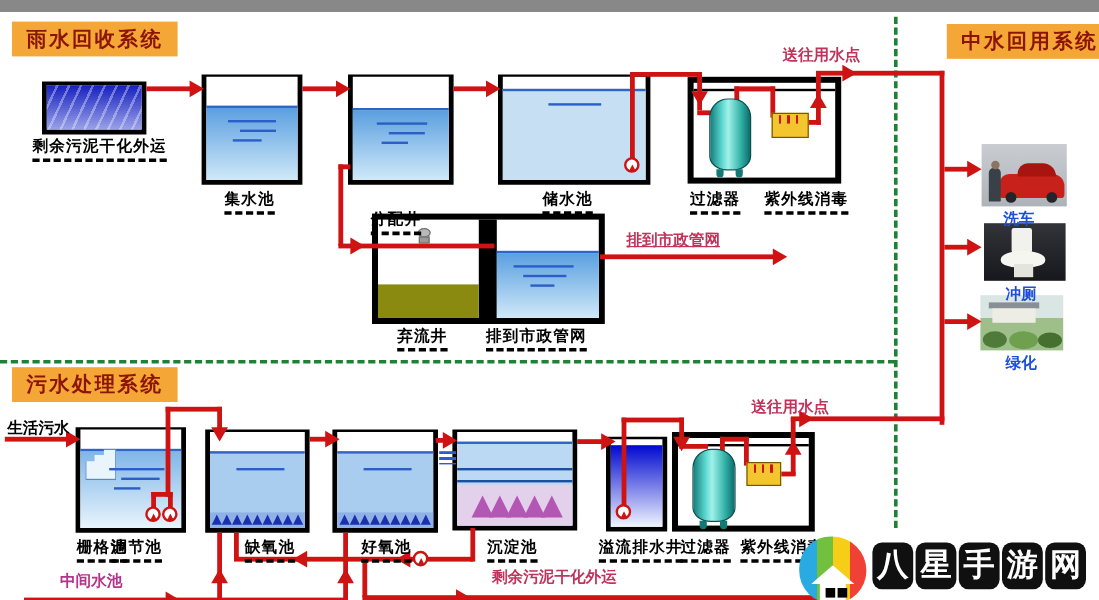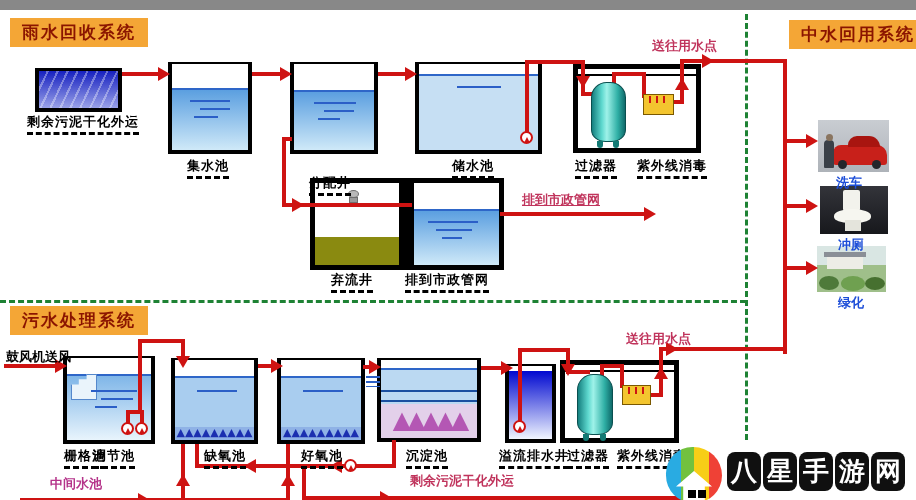--- a/index.html
+++ b/index.html
@@ -212,21 +212,21 @@
       <div style="position:absolute; left:10px; top:11px; width:36px; height:12px; background:#EDEDE6;"></div>
       <div style="position:absolute; left:2px; bottom:2px; width:20px; height:14px; background:#4E7A3A; border-radius:50%;"></div>
       <div style="position:absolute; left:24px; bottom:1px; width:24px; height:15px; background:#6FA050; border-radius:50%;"></div>
       <div style="position:absolute; right:1px; bottom:2px; width:20px; height:13px; background:#46702F; border-radius:50%;"></div>
     </div>
     <div class="use-lbl" style="left:838px; top:284px;">绿化</div>
   </div>
 
   <div>
     <div class="banner" style="left:10px; top:296px;">污水处理系统</div>
-    <div class="black-t" style="left:6px; top:338px;">鼓风机送风</div>
+    <div class="black-t" style="left:6px; top:338px;">生活污水</div>
 
     <div class="tank" style="left:63px; top:346px; width:92px; height:88px;">
       <div class="water" style="height:66px; background:linear-gradient(180deg,#7FB6E8 0%,#E8F4FC 100%);">
         <div class="rip" style="left:24px; top:14px; width:46px;"></div>
         <div class="rip" style="left:34px; top:22px; width:32px;"></div>
         <div class="rip" style="left:28px; top:30px; width:22px;"></div>
       </div>
       <div style="position:absolute; left:4px; top:16px; width:26px; height:26px;
         background:#EAF4FB; border:1px solid #5588CC;
         clip-path:polygon(0 100%,0 40%,30% 40%,30% 20%,60% 20%,60% 0,100% 0,100% 100%);"></div>

